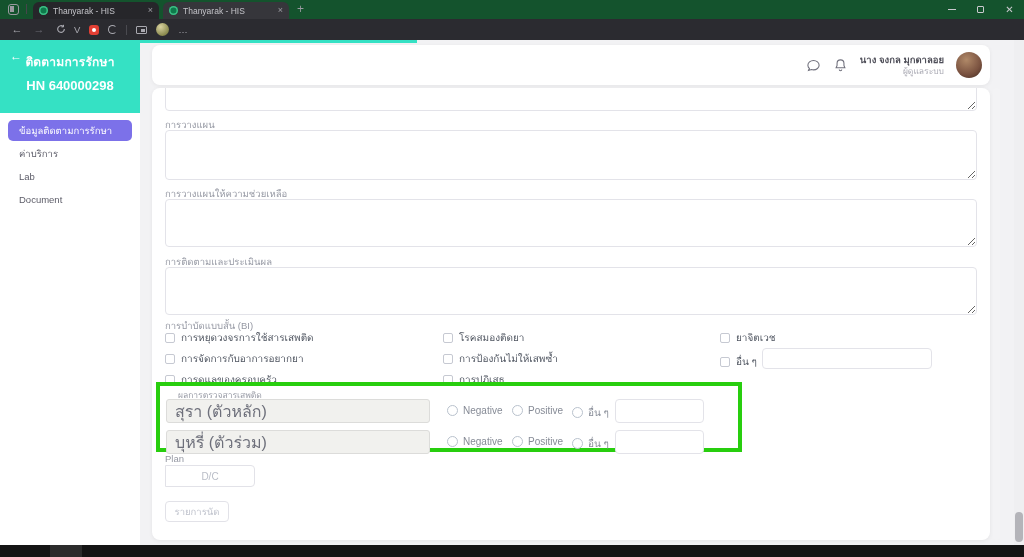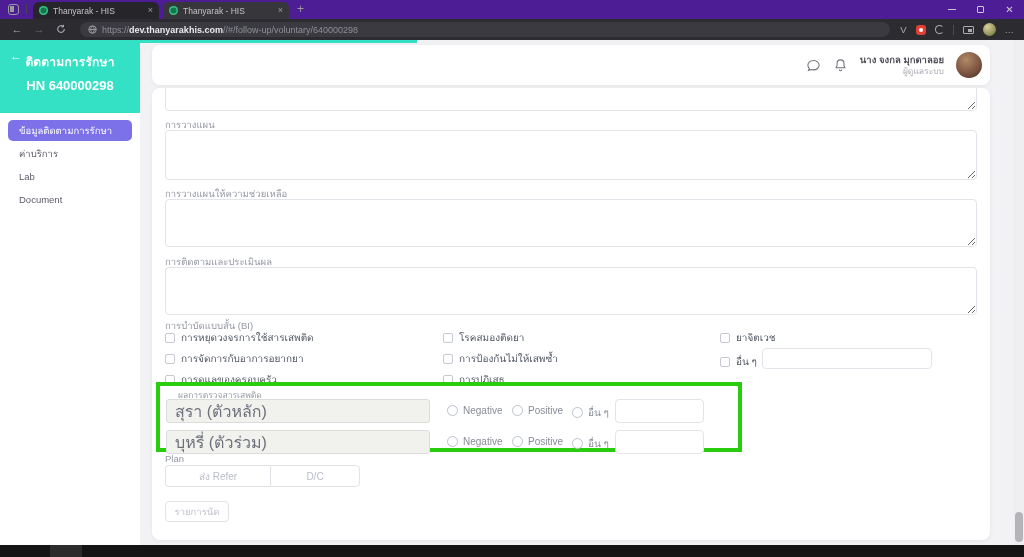--- a/index.html
+++ b/index.html
@@ -1,20 +1,20 @@
 <!DOCTYPE html>
 <html><head>
 <meta charset="utf-8">
 <style>
   * { margin:0; padding:0; box-sizing:border-box; }
   body { font-family:"Liberation Sans","DejaVu Sans",sans-serif; }
   .screen { position:relative; width:1024px; height:557px; overflow:hidden; background:#f2f2f4; }
 
   
-  .tabstrip { position:absolute; top:0; left:0; width:1024px; height:19px; background:#4c1d95; display:flex; align-items:flex-end; }
+  .tabstrip { position:absolute; top:0; left:0; width:1024px; height:19px; background:#14532d; display:flex; align-items:flex-end; }
   .ws-icon { width:11px; height:11px; border:1.5px solid #9a9aa0; border-radius:3px; margin:0 7px 4px 8px; position:relative; }
   .ws-icon::after{ content:""; position:absolute; left:1px; top:1px; width:4px; height:6px; background:#9a9aa0; }
   .tab-sep { width:1px; height:10px; background:#46464c; margin-bottom:5px; }
   .tab { width:126px; height:17px; display:flex; align-items:center; gap:5px; padding:0 6px; color:#c3c3c8; font-size:8.5px; border-radius:6px 6px 0 0; }
   .tab.inactive { background:#26262a; margin-left:6px; }
   .tab.active { background:#36363b; margin-left:4px; }
   .tab .title { flex:1; overflow:hidden; white-space:nowrap; }
   .favicon { width:9px; height:9px; border-radius:50%; background:#0e7a4b; box-shadow:inset 0 0 0 1.5px #3dbd85; flex:none; }
   .tab-close { color:#9a9aa0; font-size:9px; line-height:1; }
   .newtab { color:#9a9aa0; font-size:12px; margin:0 0 3px 8px; }
@@ -120,27 +120,20 @@
 
   <div class="toolbar">
     <div class="navbtn">←</div>
     <div class="navbtn dim">→</div>
     <div class="navbtn">
       <svg width="10" height="10" viewBox="0 0 12 12" fill="none" stroke="#a9a9b0" stroke-width="1.4">
           <path d="M10 6a4 4 0 1 1-1.2-2.8"></path>
           <path d="M9 1v2.5H6.5" stroke-width="1.2"></path>
         </svg>
     </div>
-    <div class="urlpill">
-      <svg width="9" height="9" viewBox="0 0 12 12" fill="none" stroke="#a9a9b0" stroke-width="1.1">
-          <circle cx="6" cy="6" r="5"></circle>
-          <path d="M1 6h10M6 1c-3 3-3 7 0 10c3-3 3-7 0-10z"></path>
-        </svg>
-      <span class="url-text"><span>https://</span><b>dev.thanyarakhis.com</b><span>//#/follow-up/voluntary/640000298</span></span>
-    </div>
     <div class="tool-icons">
       <span class="ticon">V</span>
       <span class="ticon-red"></span>
       <span class="ticon-ring"></span>
       <span class="tsep"></span>
       <span class="ticon-cast"></span>
       <span class="ticon-avatar"></span>
       <span class="ticon">…</span>
     </div>
   </div>
@@ -270,21 +263,20 @@
             </div>
           <div class="radio" style="left:412px; top:50px;">
               <span class="rcirc"></span>
               <span>อื่น ๆ</span>
             </div>
           <input class="g-other-input" style="left: 455px; top: 44px;">
         </div>
 
         <div class="plan-label">Plan</div>
         <div class="plan-group">
-          <div class="plan-btn first">ส่ง Refer</div>
           <div class="plan-btn second">D/C</div>
         </div>
 
         <div class="appt-btn">รายการนัด</div>
       </div>
 
       <div class="inner-scroll"></div>
     </div>
 
     <div class="browser-scroll">

